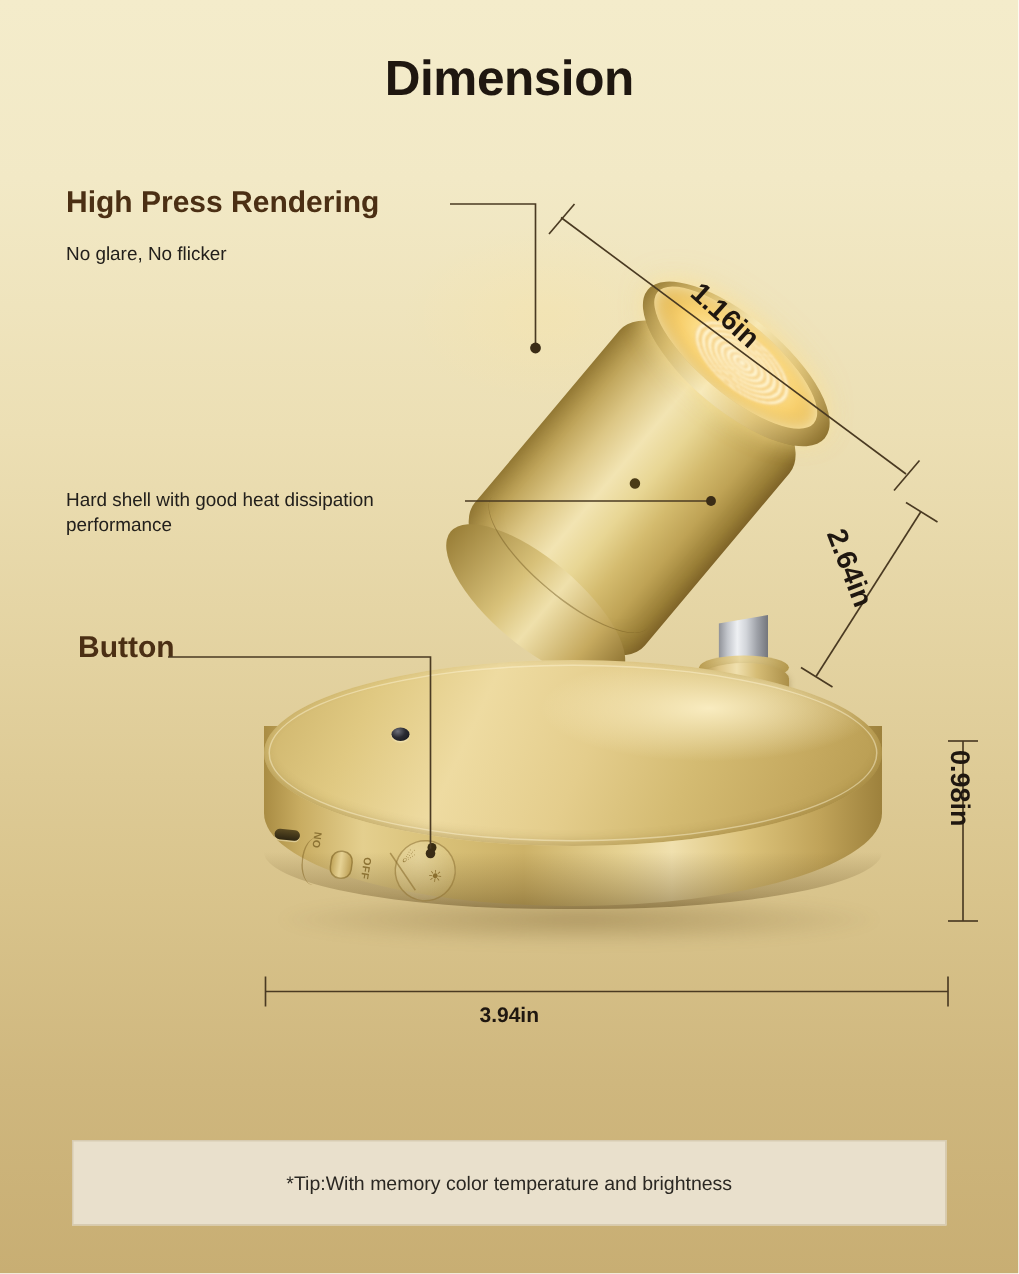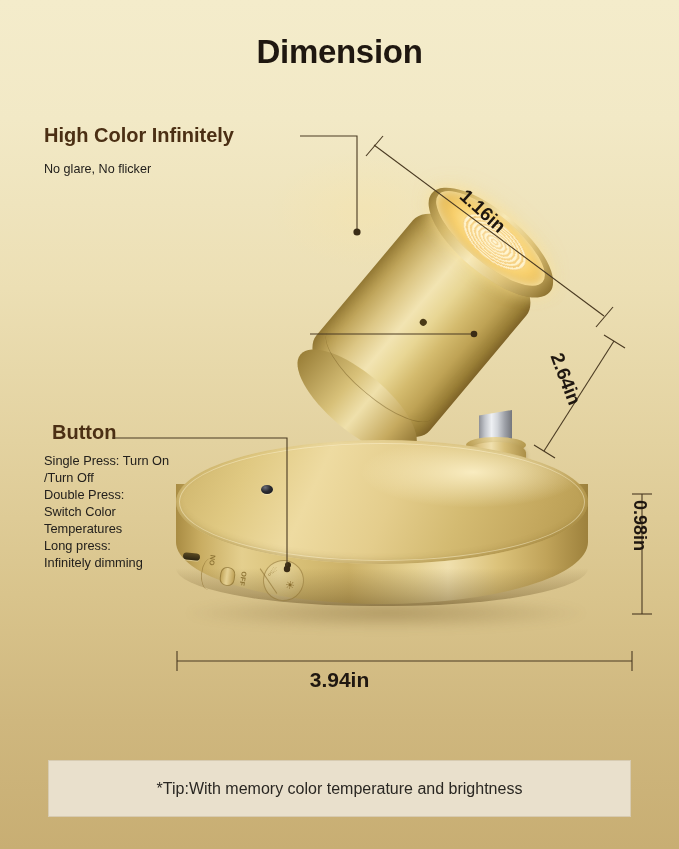--- a/index.html
+++ b/index.html
@@ -93,21 +93,21 @@
   #dim-098 {
     left: 650px; top: 500px;
     font-size: 18px;
     transform: rotate(90deg);
     transform-origin: left top;
   }
   #dim-394 {
     left: 0; top: 668px;
     width: 679px;
     text-align: center;
-    font-size: 21px;
+    font-size: 14px;
   }
 
   
   #base-wrap {
     position: absolute;
     left: 176px;
     top: 440px;
     width: 412px;
     height: 200px;
   }
@@ -367,43 +367,38 @@
     left: 48px; top: 760px;
     width: 583px; height: 57px;
     box-sizing: border-box;
     background: #e9e0cc;
     border: 1px solid #d7cbb1;
     display: flex;
     align-items: center;
     justify-content: center;
   }
   #tip-text {
-    font-size: 16px;
+    font-size: 13px;
     color: #2a2722;
   }
 </style>
 </head>
 <body>
 
 <div id="page">
 
   <div id="title">Dimension</div>
 
-  <div class="ann-head" id="hcr-head">High Color Infinitely</div>
+  <div class="ann-head" id="hcr-head">High Press Rendering</div>
   <div class="ann-body" id="hcr-body">No glare, No flicker</div>
 
+  <div class="ann-body" id="alu-body">Hard shell with good heat dissipation
+performance</div>
 
   <div class="ann-head" id="btn-head">Button</div>
-  <div class="ann-body" id="btn-body">Single Press: Turn On
-/Turn Off
-Double Press:
-Switch Color
-Temperatures
-Long press:
-Infinitely dimming</div>
 
   <div id="head-glow"></div>
 
   <div id="head">
     <div id="head-body"></div>
     <div id="head-cap"></div>
     <div id="head-seam"></div>
     <div id="head-dot"></div>
     <div id="bezel">
       <div id="lens">

